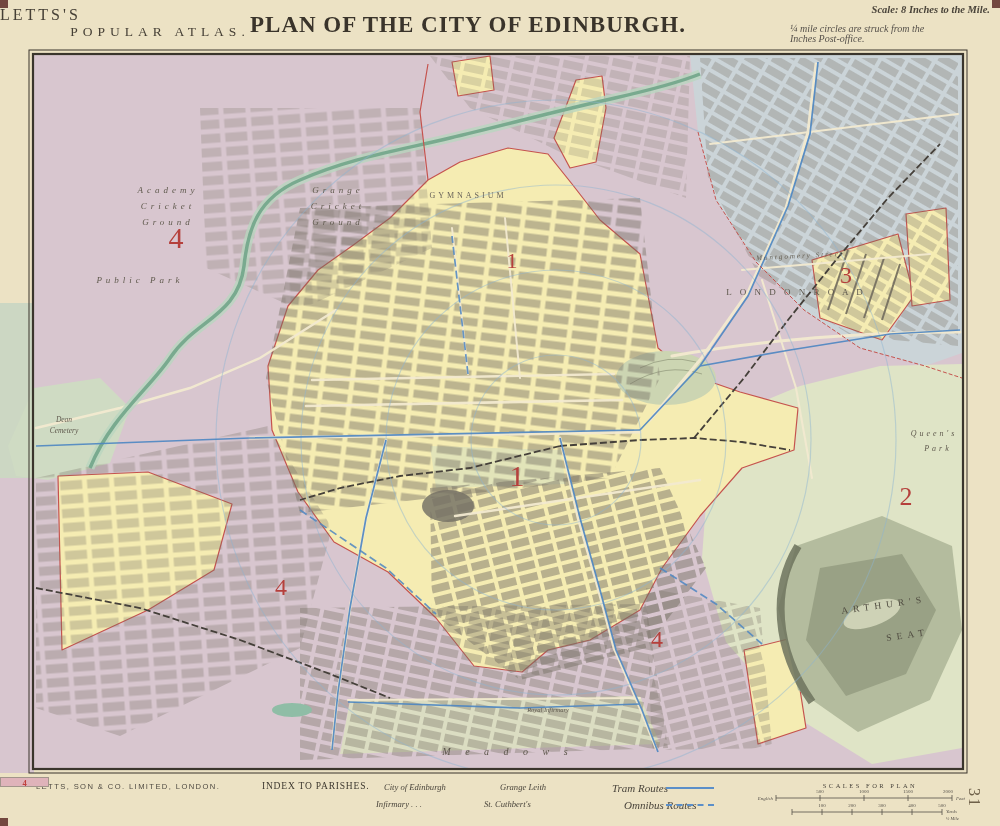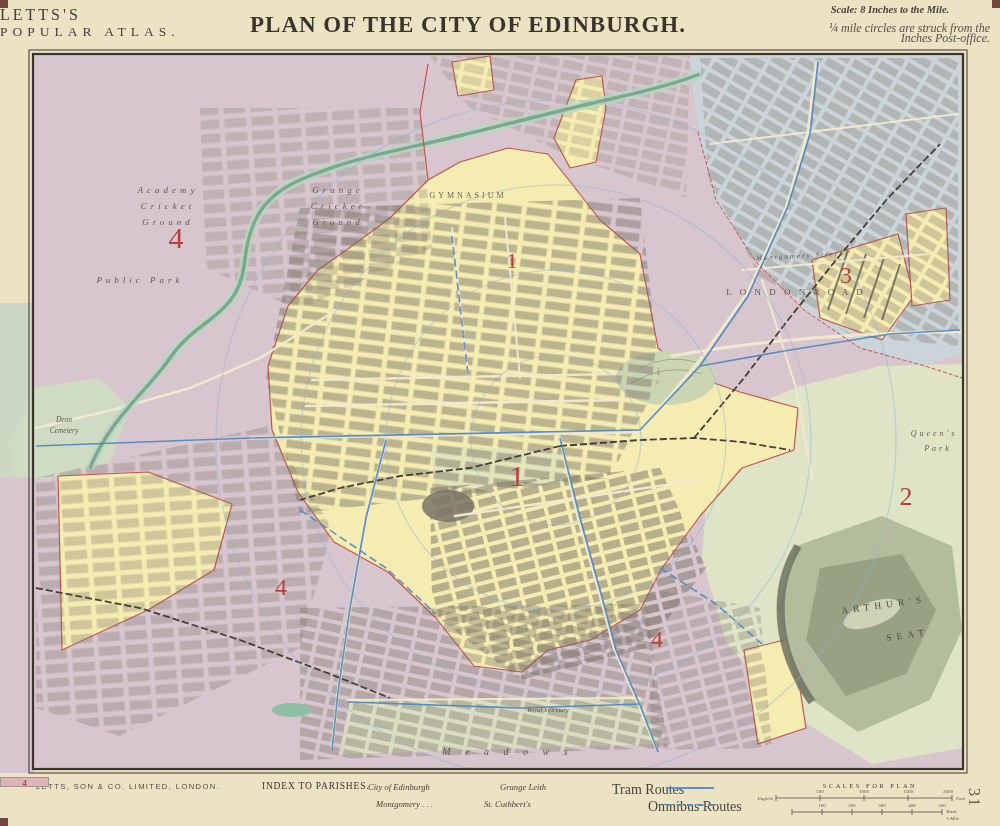--- a/index.html
+++ b/index.html
@@ -1,32 +1,32 @@
 <!DOCTYPE html>
 <html><head>
 <meta charset="utf-8">
 <style>
   html,body{margin:0;padding:0}
   body{width:1000px;height:826px;position:relative;background:#ece2c4;
        font-family:"Liberation Serif","DejaVu Serif",serif;color:#3f3a32;overflow:hidden}
   .abs{position:absolute}
   
   .atlas1{left:0;top:6px;width:320px;text-align:left;font-size:16px;letter-spacing:3px;color:#453f35}
-  .atlas2{left:0;top:24px;width:320px;text-align:left;font-size:13.5px;letter-spacing:5px;color:#453f35}
+  .atlas2{left:0;top:24px;width:320px;text-align:center;font-size:13.5px;letter-spacing:5px;color:#453f35}
   .title{left:250px;top:12px;width:520px;text-align:left;font-size:23px;letter-spacing:1px;color:#3a342b;font-weight:bold}
-  .scalenote{left:790px;top:4px;width:200px;text-align:center;font-size:10.5px;font-style:italic;font-weight:bold;color:#4a443a}
-  .circnote{left:790px;top:24px;width:200px;text-align:right;font-size:12px;color:#55504a;line-height:9.5px;font-style:italic}
+  .scalenote{left:790px;top:4px;width:200px;text-align:right;font-size:10.5px;font-style:italic;font-weight:bold;color:#4a443a}
+  .circnote{left:790px;top:24px;width:200px;text-align:left;font-size:10px;color:#55504a;line-height:9.5px;font-style:italic}
   
   .footer{left:0;top:777px;width:1000px;height:49px}
   .publisher{left:36px;top:5px;font-size:7.6px;letter-spacing:1.4px;color:#4f4a42;font-family:"Liberation Sans",sans-serif}
   .idxtitle{left:262px;top:4px;font-size:9.5px;font-weight:normal;letter-spacing:.8px;color:#3d382f}
   .pl{font-size:8.6px;font-style:italic;color:#4a453c;white-space:nowrap}
   .sw{width:49px;height:10px;border:1px solid #a2958b;text-align:center;line-height:10px;
       font-size:8.5px;color:#c0403c;font-weight:bold;box-sizing:border-box}
-  .routelabel{font-size:14px;color:#4a453c;white-space:nowrap}
+  .routelabel{font-size:11px;font-style:italic;color:#4a453c;white-space:nowrap}
   .routeline{width:48px;height:0}
   .plate{right:16px;top:12px;font-size:16px;color:#6e6049;transform:rotate(90deg);letter-spacing:2px}
   .corner{width:8px;height:8px;background:#5e2b28;opacity:.85}
   svg text{font-family:"Liberation Serif","DejaVu Serif",serif}
 </style>
 </head>
 <body>
 
 <div class="abs atlas1" data-name="atlas-title-line1">LETTS'S</div>
 <div class="abs atlas2" data-name="atlas-title-line2">POPULAR ATLAS.</div>
@@ -206,32 +206,32 @@
   <g fill="none" stroke="#3a352c" data-name="map-frame">
     <rect x="29" y="2" width="938" height="723" stroke-width="1"></rect>
     <rect x="33" y="6" width="930" height="715" stroke-width="2.2"></rect>
   </g>
 </svg>
 
 <div class="abs footer" data-name="legend-bar">
   <div class="abs publisher" data-name="publisher">LETTS, SON &amp; CO. LIMITED, LONDON.</div>
   <div class="abs idxtitle" data-name="index-to-parishes-title">INDEX TO PARISHES.</div>
 
-  <div class="abs pl" style="left:368px;top:5px" data-name="parish-label-city">City of Edinburgh</div>
+  <div class="abs pl" style="left:384px;top:5px" data-name="parish-label-city">City of Edinburgh</div>
   <div class="abs sw" style="background:#f1e7a8;width:49px;height:10px;border:1px solid #a2958b;text-align:center;line-height:10px;font-size:8.5px;color:#c0403c;font-weight:bold;box-sizing:border-box" data-name="parish-swatch-city">1</div>
-  <div class="abs pl" style="left:376px;top:22px" data-name="parish-label-canongate">Montgomery . . .</div>
+  <div class="abs pl" style="left:376px;top:22px" data-name="parish-label-canongate">Infirmary . . .</div>
   <div class="abs sw" style="background:#d9e0b2;width:49px;height:10px;border:1px solid #a2958b;text-align:center;line-height:10px;font-size:8.5px;color:#c0403c;font-weight:bold;box-sizing:border-box" data-name="parish-swatch-canongate">2</div>
   <div class="abs pl" style="left:500px;top:5px" data-name="parish-label-south-leith">Grange Leith</div>
   <div class="abs sw" style="background:#ccd7d3;width:49px;height:10px;border:1px solid #a2958b;text-align:center;line-height:10px;font-size:8.5px;color:#c0403c;font-weight:bold;box-sizing:border-box" data-name="parish-swatch-south-leith">3</div>
   <div class="abs pl" style="left:484px;top:22px" data-name="parish-label-st-cuthberts">St. Cuthbert's</div>
   <div class="abs sw" style="background:#dfb3ba;width:49px;height:10px;border:1px solid #a2958b;text-align:center;line-height:10px;font-size:8.5px;color:#c0403c;font-weight:bold;box-sizing:border-box" data-name="parish-swatch-st-cuthberts">4</div>
 
   <div class="abs routelabel" style="left:612px;top:5px" data-name="tram-routes-label">Tram Routes</div>
   <div class="abs routeline" style="border-top:2px solid #5b8fc9;width:48px;height:0" data-name="tram-routes-line"></div>
-  <div class="abs routelabel" style="left:648px;top:22px" data-name="omnibus-routes-label">Omnibus Routes</div>
+  <div class="abs routelabel" style="left:624px;top:22px" data-name="omnibus-routes-label">Omnibus Routes</div>
   <div class="abs routeline" style="border-top:2px dashed #5b8fc9;width:48px;height:0" data-name="omnibus-routes-line"></div>
   <style>
     .footer .routeline{position:absolute}
     .footer [data-name="tram-routes-line"]{left:666px;top:10px}
     .footer [data-name="omnibus-routes-line"]{left:666px;top:27px}
   </style>
 
   <svg class="abs" style="left:752px;top:2px" width="230" height="44" viewBox="0 0 230 44" data-name="scales-for-plan">
     <text x="118" y="9" font-size="6.5" letter-spacing="2.5" text-anchor="middle" fill="#4a453d" data-name="scales-title">SCALES FOR PLAN</text>
     <g stroke="#55504a" stroke-width=".8" data-name="feet-scale-bar">

